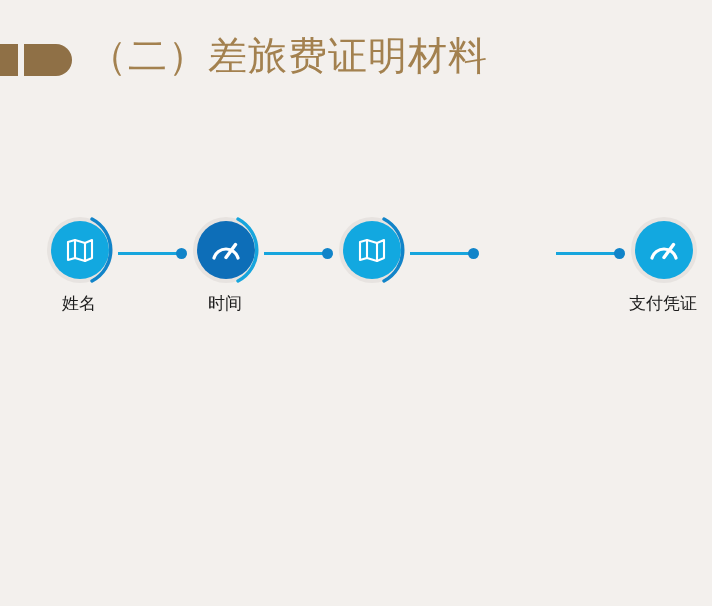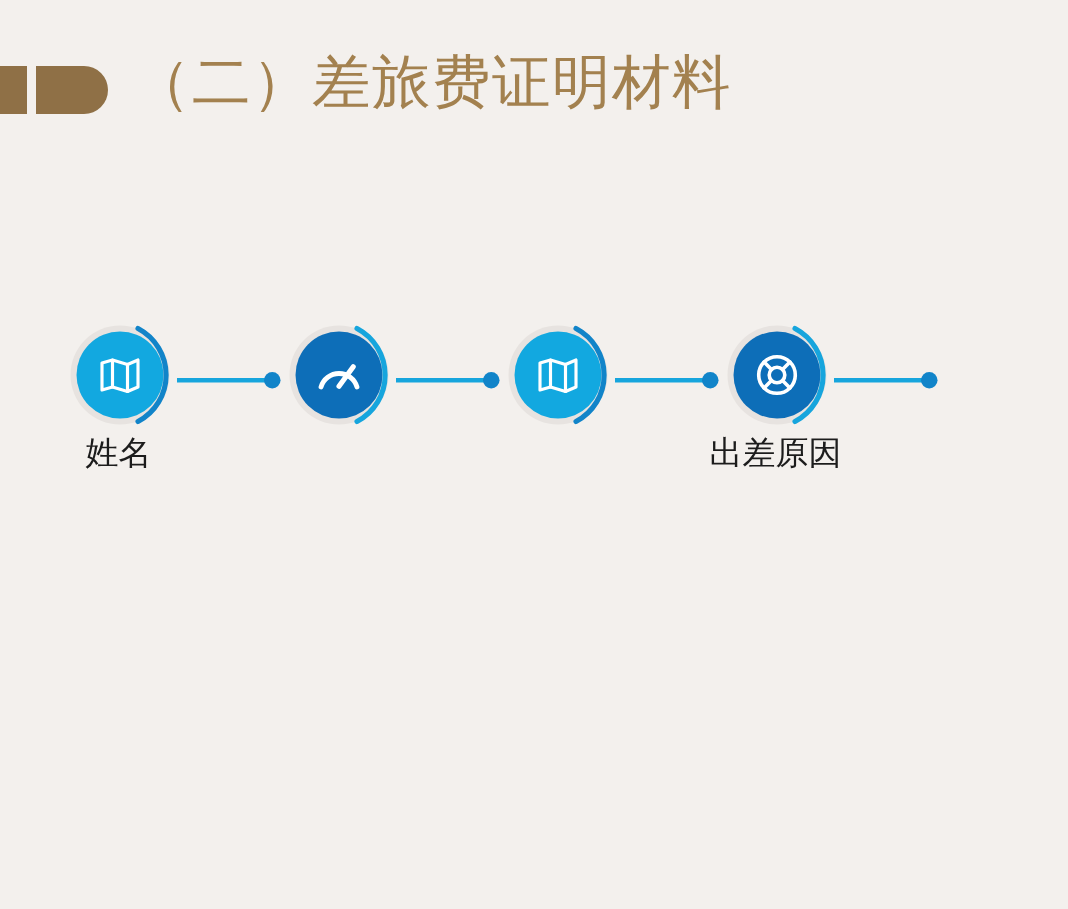--- a/index.html
+++ b/index.html
@@ -115,21 +115,21 @@
   }
   .step-arc svg { display: block; }
 
   .step-label {
     position: absolute;
     left: 0;
     top: 86px;
     width: 92px;
     text-align: center;
     font-family: "DejaVu Sans", "Liberation Sans", sans-serif;
-    font-size: 22px;
+    font-size: 17px;
     line-height: 24px;
     color: #1c1c1c;
     white-space: nowrap;
   }
   .step-label.wide {
     left: -22px;
     width: 136px;
   }
 
   
@@ -223,20 +223,21 @@
             </g>
           </svg>
         </span>
       </div>
       <div class="step-arc">
         <svg width="80" height="80" viewBox="0 0 80 80">
           <path d="M 52 9 A 35 35 0 0 1 52 71" fill="none" stroke="#16a5dd" stroke-width="3.4" stroke-linecap="round"></path>
         </svg>
       </div>
     </div>
+    <div class="step-label">时间</div>
   </div>
 
   <div class="step" style="left:325px;">
     <div class="step-circle-wrap">
       <div class="step-ring"></div>
       <div class="step-circle tone-light">
         <span>
           <svg width="30" height="26" viewBox="0 0 30 26">
             <g fill="none" stroke="#ffffff" stroke-width="2.1" stroke-linejoin="round" stroke-linecap="round">
               <path d="M3 5 L10 3 L20 6 L27 3 L27 21 L20 24 L10 21 L3 23 Z"></path>
@@ -247,40 +248,31 @@
         </span>
       </div>
       <div class="step-arc">
         <svg width="80" height="80" viewBox="0 0 80 80">
           <path d="M 52 9 A 35 35 0 0 1 52 71" fill="none" stroke="#1184c9" stroke-width="3.4" stroke-linecap="round"></path>
         </svg>
       </div>
     </div>
   </div>
 
-  <div class="step" style="left:471px;">
-    <div class="step-circle-wrap">
-      <div class="step-ring"></div>
-      <div class="step-circle tone-dark">
-        <span>
-          <svg width="30" height="30" viewBox="0 0 30 30">
+
+  <div class="step" style="left:617px;">
+    <div class="step-circle-wrap">
+      <div class="step-ring"></div>
+      <div class="step-circle tone-light">
+        <span>
+          <svg width="32" height="26" viewBox="0 0 32 26">
             <g fill="none" stroke="#ffffff" stroke-linecap="round">
-              <circle cx="15" cy="15" r="12.2" stroke-width="2.4"></circle>
-              <circle cx="15" cy="15" r="5.2" stroke-width="2.4"></circle>
-              <path d="M6.4 6.4 L11.3 11.3" stroke-width="2.4"></path>
-              <path d="M23.6 6.4 L18.7 11.3" stroke-width="2.4"></path>
-              <path d="M6.4 23.6 L11.3 18.7" stroke-width="2.4"></path>
-              <path d="M23.6 23.6 L18.7 18.7" stroke-width="2.4"></path>
-            </g>
-          </svg>
-        </span>
-      </div>
-      <div class="step-arc">
-        <svg width="80" height="80" viewBox="0 0 80 80">
-          <path d="M 52 9 A 35 35 0 0 1 52 71" fill="none" stroke="#16a5dd" stroke-width="3.4" stroke-linecap="round"></path>
-        </svg>
-      </div>
-    </div>
-    <div class="step-label wide">出差原因</div>
-  </div>
-
+              <path d="M4 21 A 12.5 12.5 0 0 1 28 21" stroke-width="3.2"></path>
+              <path d="M16 20.5 L25.5 7.5" stroke-width="3.4"></path>
+            </g>
+          </svg>
+        </span>
+      </div>
+    </div>
+    <div class="step-label wide">支付凭证</div>
+  </div>
 
 </div>
 
 </body></html>

